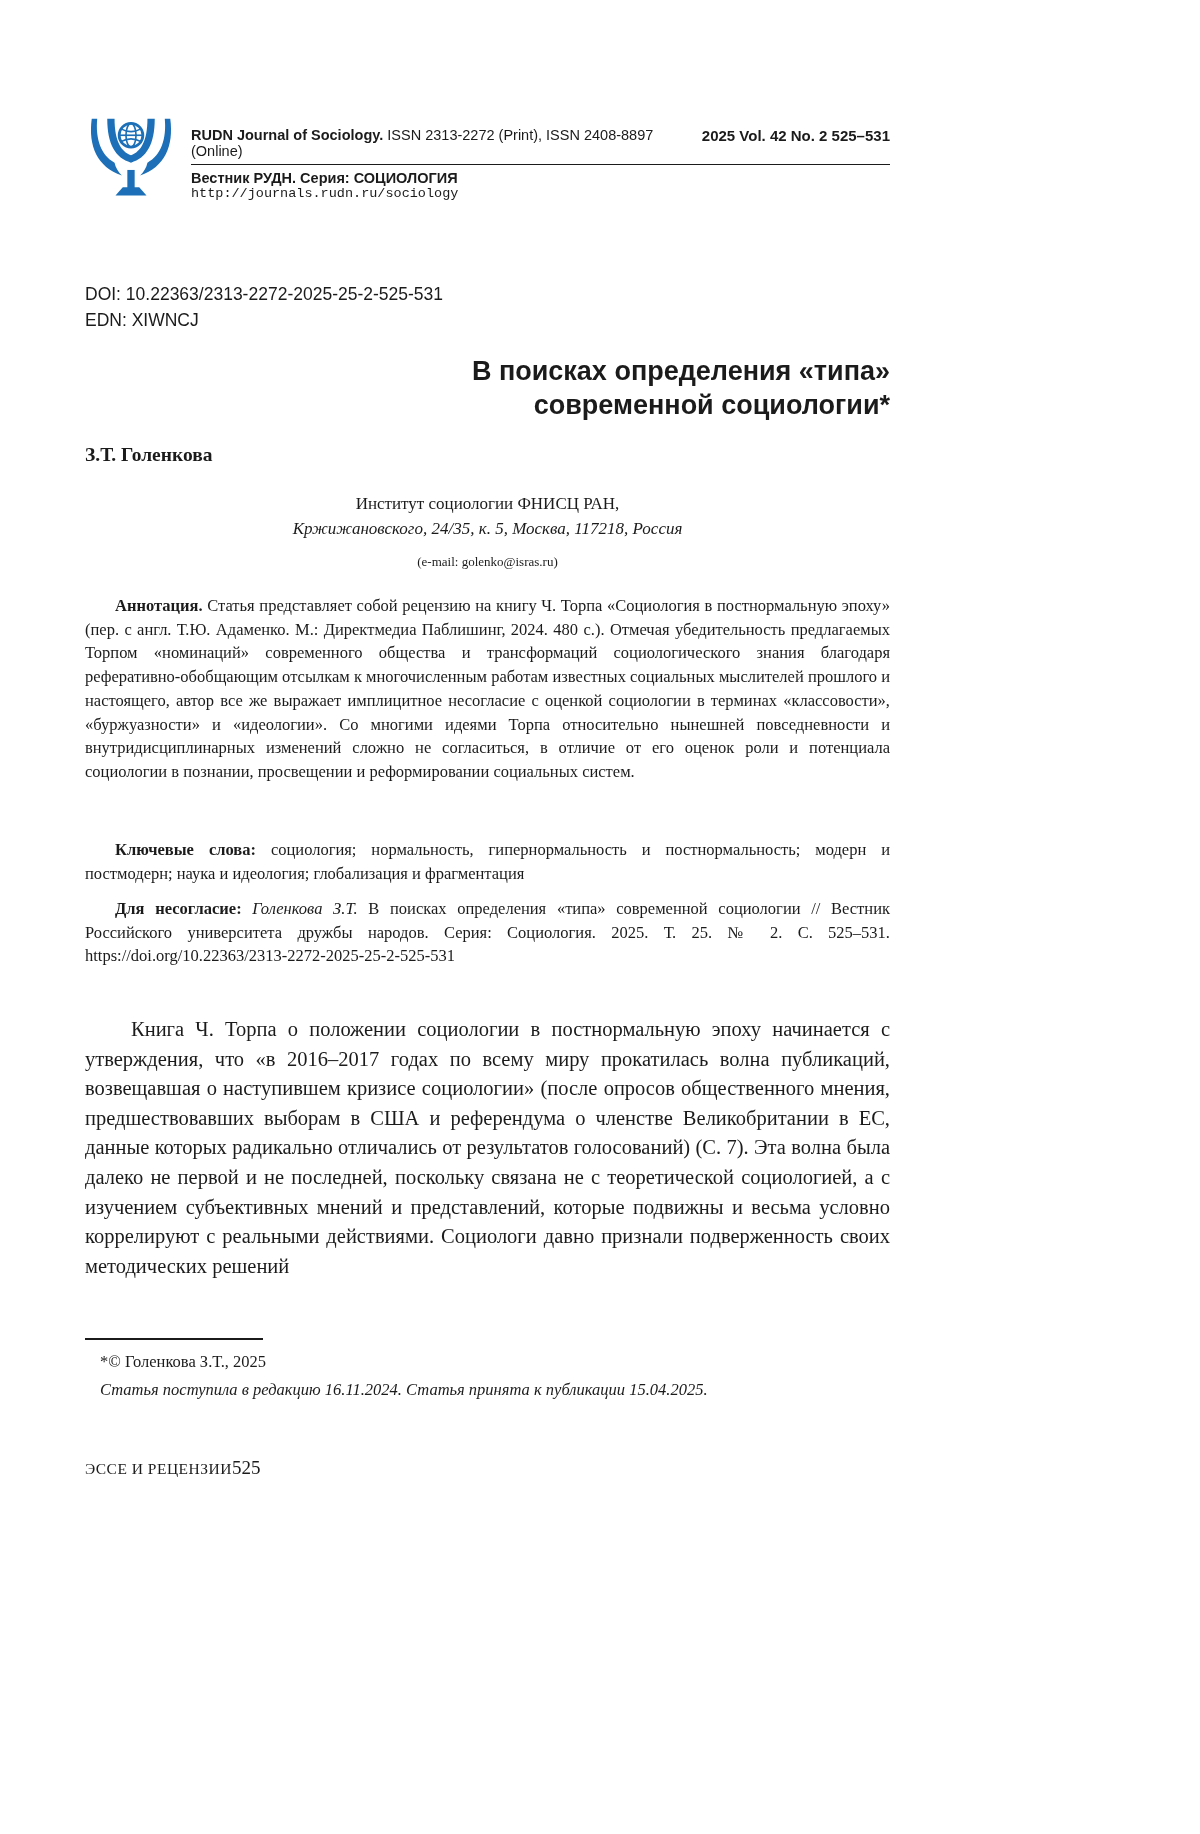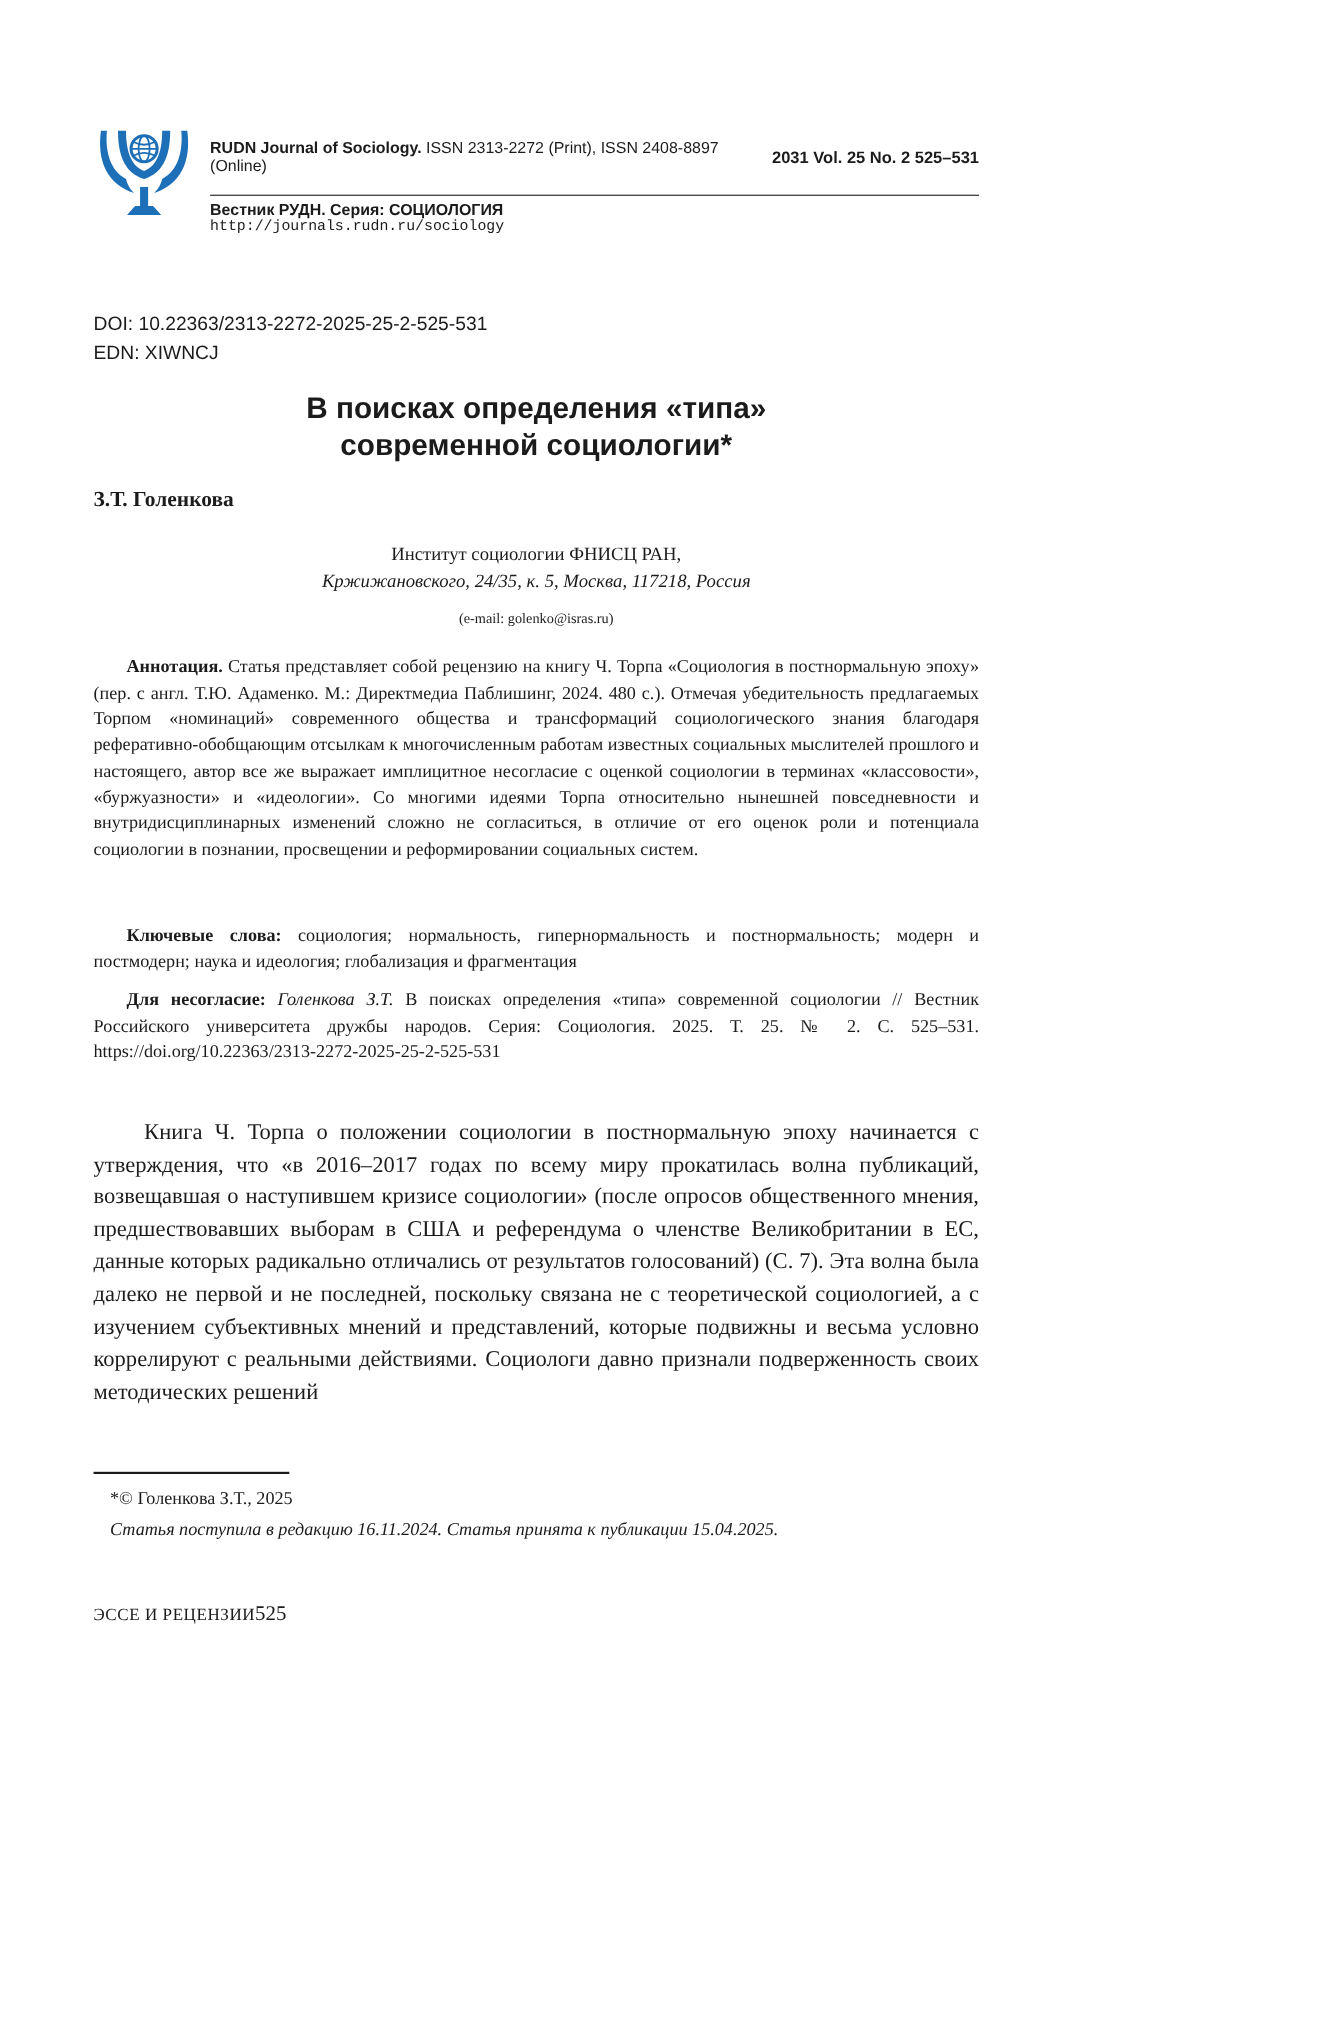--- a/index.html
+++ b/index.html
@@ -16,34 +16,34 @@
   .sans { font-family:"Liberation Sans","DejaVu Sans",sans-serif; }
   .b { font-weight:bold; }
   .i { font-style:italic; }
   .block { position:absolute; left:85px; width:805px; }
 
   
   .header { top:117px; display:flex; gap:14px; }
   .logo svg { display:block; }
   .header-cols { flex:1; margin-top:10px; }
   .h-row1 {
-    display:flex; justify-content:space-between; align-items:center;
-    padding-bottom:18px; border-bottom:1.5px solid #1b1b1b;
+    display:flex; justify-content:space-between; align-items:flex-start;
+    padding-bottom:5px; border-bottom:1.5px solid #1b1b1b;
   }
   .h-row2 { display:flex; justify-content:space-between; align-items:flex-start; padding-top:5px;flex-direction:column; }
   .h-en { font-size:14.5px; }
   .h-issue { font-size:15px; white-space:nowrap; }
   .h-ru { font-size:14.5px; flex:1; text-align:center; }
   .h-url { font-size:13.5px; white-space:nowrap;font-family:Liberation Mono, monospace; }
 
   
   .doi-block { top:281px; font-size:17.5px; line-height:26px; }
 
   
-  .title { top:354px; text-align:center; font-weight:bold; font-size:27px; line-height:34px; }
+  .title { top:354px; text-align:right; font-weight:bold; font-size:27px; line-height:34px; }
   .author { top:444px; text-align:left; font-size:19.5px; font-weight:bold; }
   .affil { top:491px; text-align:center; font-size:17px; line-height:25px; }
   .email { top:554px; text-align:center; font-size:13px; }
 
   
   .small-par { font-size:16.5px; line-height:23.7px; text-align:justify; text-indent:30px; }
   .abstract { top:594px; }
   .keywords { top:838px; }
   .citation { top:897px; }
 
@@ -82,21 +82,21 @@
           <path d="M39,27 Q50,21 61,27"></path>
         </g>
       </svg>
     </div>
     <div class="header-cols">
       <div class="h-row1">
         <div class="h-en">
           <span class="b">RUDN Journal of Sociology.</span>
           <span>ISSN 2313-2272 (Print), ISSN 2408-8897 (Online)</span>
         </div>
-        <div class="h-issue b">2031 Vol. 25 No. 2 525–531</div>
+        <div class="h-issue b">2025 Vol. 42 No. 2 525–531</div>
       </div>
       <div class="h-row2">
         <div class="h-ru b">Вестник РУДН. Серия: СОЦИОЛОГИЯ</div>
         <div class="h-url">http://journals.rudn.ru/sociology</div>
       </div>
     </div>
   </header>
 
   <div class="block doi-block sans">
     <div>DOI: 10.22363/2313-2272-2025-25-2-525-531</div>

